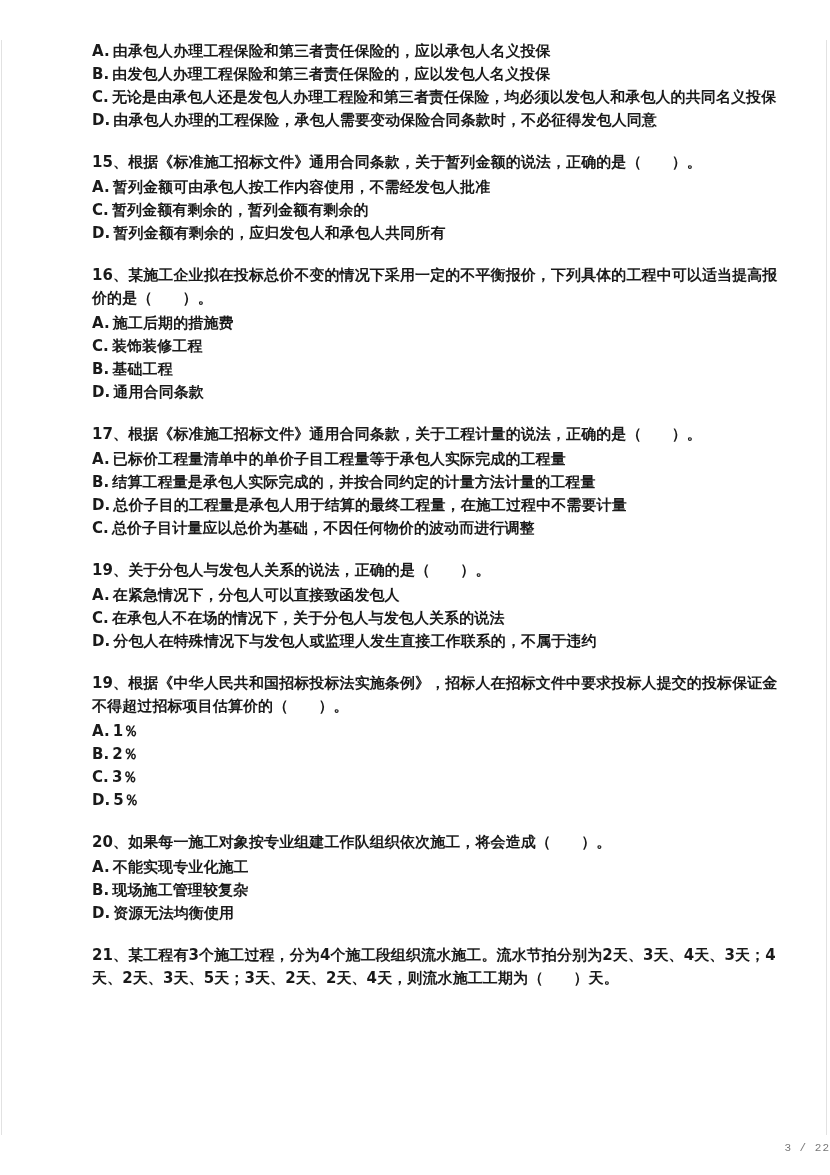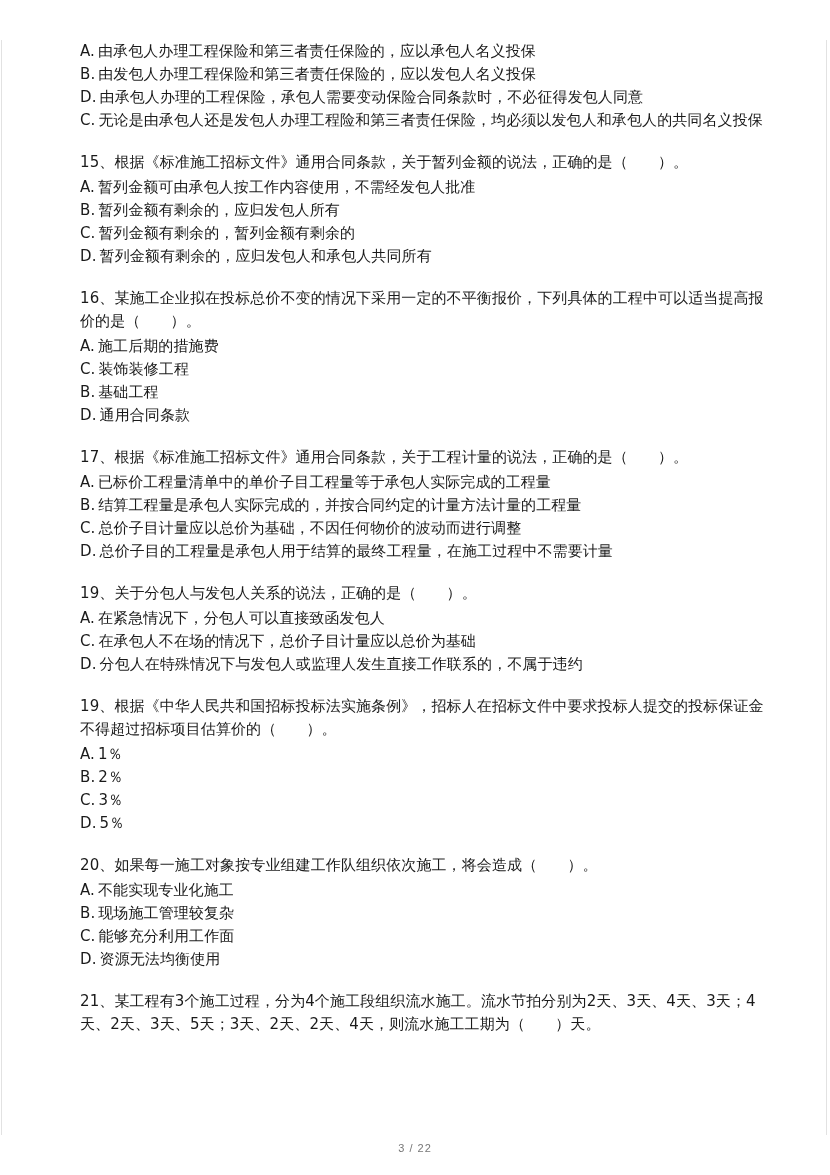--- a/index.html
+++ b/index.html
@@ -20,23 +20,24 @@
     left: 1px;
     top: 40px;
     width: 826px;
     height: 1095px;
     border-left: 1px solid #e2e2e2;
     border-right: 1px solid #e2e2e2;
     box-sizing: border-box;
   }
   .content {
     position: absolute;
-    left: 80px;
+    left: 92px;
     top: 40px;
     width: 690px;
+    font-weight: bold;
   }
   .block {
     margin: 0 0 19px 0;
   }
   .stem {
     font-size: 15px;
     line-height: 23px;
     margin: 12px 0 2px 0;
     letter-spacing: 0.1px;
   }
@@ -47,85 +48,83 @@
     letter-spacing: 0.1px;
   }
   .opt .letter {
     margin-right: 3px;
   }
   .page-number {
     position: absolute;
     top: 1142px;
     left: 0;
     width: 830px;
-    text-align: center;
-    font-family: Liberation Sans, sans-serif;
+    text-align: right;
+    font-family: Liberation Mono, monospace;
     font-size: 11px;
     color: #777777;
     letter-spacing: 1px;
   }
 </style>
 </head>
 <body>
 
 <div class="page-frame"></div>
 
 <div class="content">
 
   <div class="block">
     <p class="opt"><span class="letter">A.</span><span>由承包人办理工程保险和第三者责任保险的，应以承包人名义投保</span></p>
     <p class="opt"><span class="letter">B.</span><span>由发包人办理工程保险和第三者责任保险的，应以发包人名义投保</span></p>
+    <p class="opt"><span class="letter">C.</span><span>无论是由承包人还是发包人办理工程险和第三者责任保险，均必须以发包人和承包人的共同名义投保</span></p>
     <p class="opt"><span class="letter">D.</span><span>由承包人办理的工程保险，承包人需要变动保险合同条款时，不必征得发包人同意</span></p>
-    <p class="opt"><span class="letter">C.</span><span>无论是由承包人还是发包人办理工程险和第三者责任保险，均必须以发包人和承包人的共同名义投保</span></p>
   </div>
 
   <div class="block">
     <p class="stem">15、根据《标准施工招标文件》通用合同条款，关于暂列金额的说法，正确的是（　　）。</p>
     <p class="opt"><span class="letter">A.</span><span>暂列金额可由承包人按工作内容使用，不需经发包人批准</span></p>
-    <p class="opt"><span class="letter">B.</span><span>暂列金额有剩余的，应归发包人所有</span></p>
     <p class="opt"><span class="letter">C.</span><span>暂列金额有剩余的，暂列金额有剩余的</span></p>
     <p class="opt"><span class="letter">D.</span><span>暂列金额有剩余的，应归发包人和承包人共同所有</span></p>
   </div>
 
   <div class="block">
     <p class="stem">16、某施工企业拟在投标总价不变的情况下采用一定的不平衡报价，下列具体的工程中可以适当提高报价的是（　　）。</p>
     <p class="opt"><span class="letter">A.</span><span>施工后期的措施费</span></p>
     <p class="opt"><span class="letter">C.</span><span>装饰装修工程</span></p>
     <p class="opt"><span class="letter">B.</span><span>基础工程</span></p>
     <p class="opt"><span class="letter">D.</span><span>通用合同条款</span></p>
   </div>
 
   <div class="block">
     <p class="stem">17、根据《标准施工招标文件》通用合同条款，关于工程计量的说法，正确的是（　　）。</p>
     <p class="opt"><span class="letter">A.</span><span>已标价工程量清单中的单价子目工程量等于承包人实际完成的工程量</span></p>
     <p class="opt"><span class="letter">B.</span><span>结算工程量是承包人实际完成的，并按合同约定的计量方法计量的工程量</span></p>
+    <p class="opt"><span class="letter">D.</span><span>总价子目的工程量是承包人用于结算的最终工程量，在施工过程中不需要计量</span></p>
     <p class="opt"><span class="letter">C.</span><span>总价子目计量应以总价为基础，不因任何物价的波动而进行调整</span></p>
-    <p class="opt"><span class="letter">D.</span><span>总价子目的工程量是承包人用于结算的最终工程量，在施工过程中不需要计量</span></p>
   </div>
 
   <div class="block">
     <p class="stem">19、关于分包人与发包人关系的说法，正确的是（　　）。</p>
     <p class="opt"><span class="letter">A.</span><span>在紧急情况下，分包人可以直接致函发包人</span></p>
-    <p class="opt"><span class="letter">C.</span><span>在承包人不在场的情况下，总价子目计量应以总价为基础</span></p>
+    <p class="opt"><span class="letter">C.</span><span>在承包人不在场的情况下，关于分包人与发包人关系的说法</span></p>
     <p class="opt"><span class="letter">D.</span><span>分包人在特殊情况下与发包人或监理人发生直接工作联系的，不属于违约</span></p>
   </div>
 
   <div class="block">
     <p class="stem">19、根据《中华人民共和国招标投标法实施条例》，招标人在招标文件中要求投标人提交的投标保证金不得超过招标项目估算价的（　　）。</p>
     <p class="opt"><span class="letter">A.</span><span>1％</span></p>
     <p class="opt"><span class="letter">B.</span><span>2％</span></p>
     <p class="opt"><span class="letter">C.</span><span>3％</span></p>
     <p class="opt"><span class="letter">D.</span><span>5％</span></p>
   </div>
 
   <div class="block">
     <p class="stem">20、如果每一施工对象按专业组建工作队组织依次施工，将会造成（　　）。</p>
     <p class="opt"><span class="letter">A.</span><span>不能实现专业化施工</span></p>
     <p class="opt"><span class="letter">B.</span><span>现场施工管理较复杂</span></p>
-    <p class="opt"><span class="letter">C.</span><span>能够充分利用工作面</span></p>
     <p class="opt"><span class="letter">D.</span><span>资源无法均衡使用</span></p>
   </div>
 
   <div class="block">
     <p class="stem">21、某工程有3个施工过程，分为4个施工段组织流水施工。流水节拍分别为2天、3天、4天、3天；4天、2天、3天、5天；3天、2天、2天、4天，则流水施工工期为（　　）天。</p>
   </div>
 
 </div>
 
 <div class="page-number">3 / 22</div>

